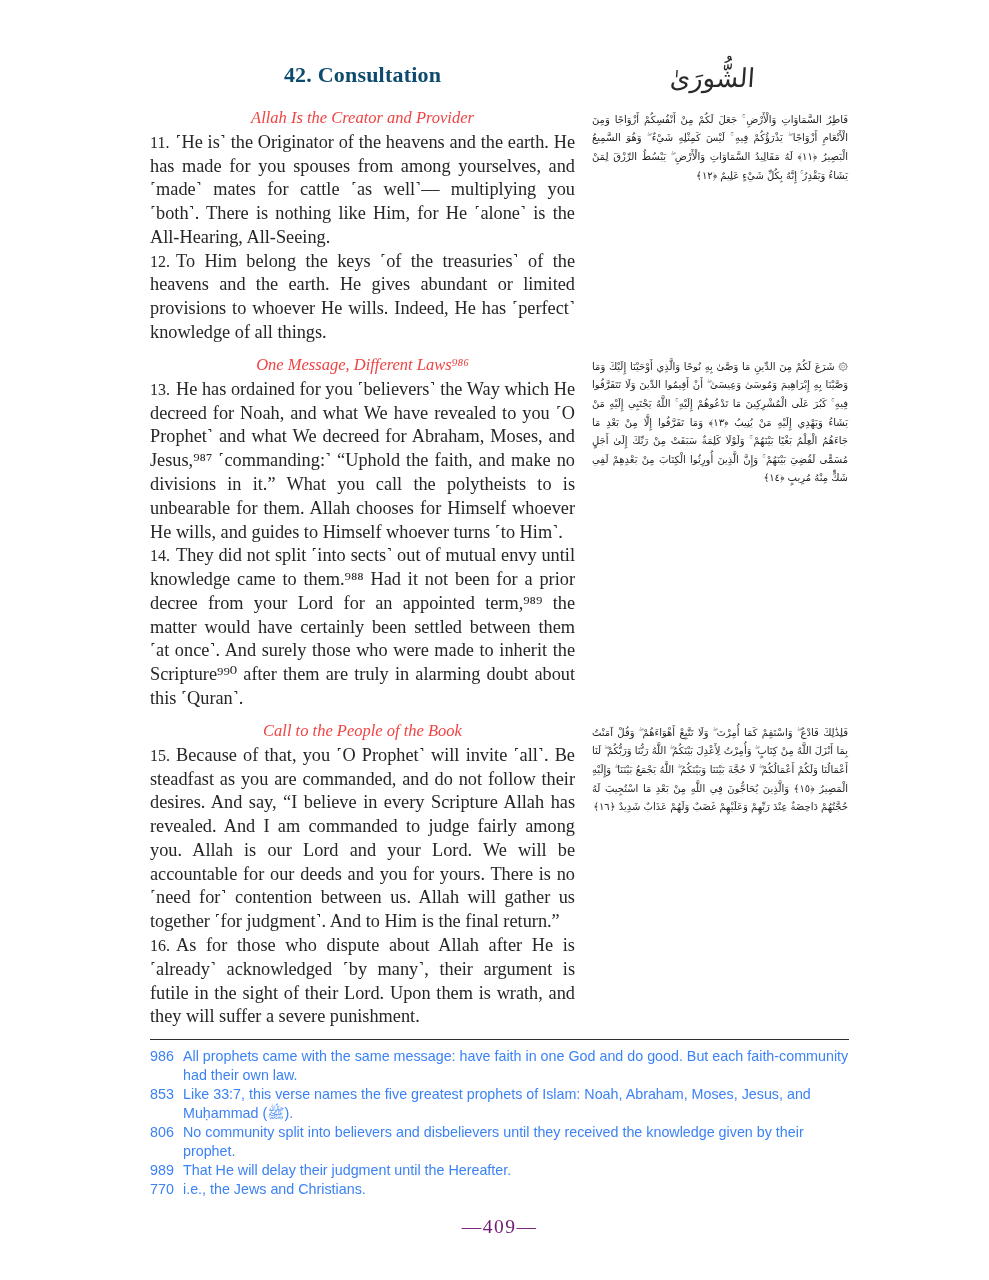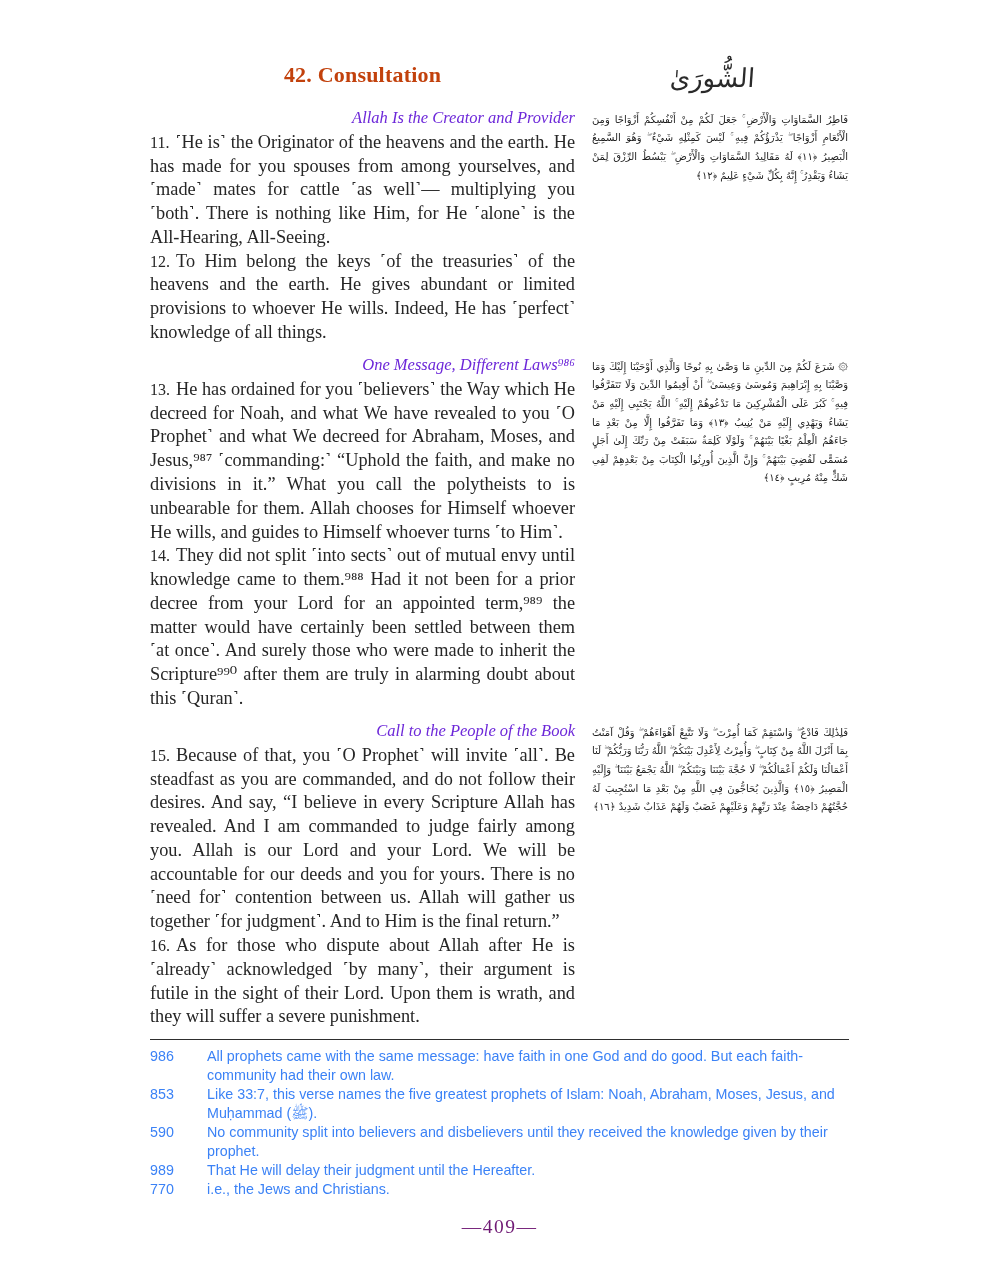--- a/index.html
+++ b/index.html
@@ -8,21 +8,21 @@
     width:989px; height:1280px;
     box-sizing:border-box;
     padding:62px 140px 0 150px;
     overflow:hidden;
     background:#ffffff;
     font-family:"Liberation Serif","DejaVu Serif",serif;
     color:#262626;
   }
   .page-header { display:flex; align-items:flex-start; margin-bottom:12px; }
   .header-left { width:425px; text-align:center; }
-  .surah-title-en { font-size:22px; font-weight:bold; margin:0; letter-spacing:0.2px; color:#c2410c; }
+  .surah-title-en { font-size:22px; font-weight:bold; margin:0; letter-spacing:0.2px; color:#0c4a6e; }
   .header-right { flex:1; text-align:center; padding-top:0; }
   .surah-title-ar {
     display:inline-block;
     font-family:"DejaVu Sans",sans-serif;
     font-size:26px; line-height:1.3; color:#2a2a2a;
     transform:skewX(-4deg);
   }
   .section { display:flex; gap:17px; margin-bottom:10px; }
   .col-en { width:425px; }
   .col-ar {
@@ -31,36 +31,36 @@
     font-family:"DejaVu Sans",sans-serif;
     font-size:10px;
     line-height:1.86;
     text-align:justify;
     text-align-last:right;
     color:#1e1e1e;
     padding-top:3px;
   }
   .section-heading {
     font-style:italic; font-weight:normal;
-    text-align:right;
+    text-align:center;
     font-size:16.5px;
     margin:0 0 3px 0;
-    color:#6d28d9;
+    color:#ef4444;
   }
   .verse { margin:0; text-align:justify; font-size:18.3px; line-height:1.3; }
   .vnum { font-weight:normal; padding-right:6px; font-size:16px; }
   .footnotes-area {
     margin-top:2px;
     font-family:"Liberation Sans","DejaVu Sans",sans-serif;
     font-size:14.3px; line-height:1.33; color:#3b82f6;
   }
   .fn-rule { border-top:1.6px solid #2e2e2e; margin-bottom:7px; }
   .footnote { display:flex; }
   .fn-num { flex:0 0 33px; }
-  .fn-text { flex:1;margin-left:24px; }
+  .fn-text { flex:1; }
   .page-number {
     text-align:center;
     font-size:19.5px;
     margin-top:17px;
     letter-spacing:1.5px;
     color:#701a75;
   }
 </style>
 </head>
 <body>
@@ -107,21 +107,21 @@
     <div class="fn-rule"></div>
     <div class="footnote">
       <span class="fn-num">986</span>
       <span class="fn-text">All prophets came with the same message: have faith in one God and do good. But each faith-community had their own law.</span>
     </div>
     <div class="footnote">
       <span class="fn-num">853</span>
       <span class="fn-text">Like 33:7,  this verse names the five greatest prophets of Islam: Noah, Abraham, Moses, Jesus, and Muḥammad (ﷺ).</span>
     </div>
     <div class="footnote">
-      <span class="fn-num">590</span>
+      <span class="fn-num">806</span>
       <span class="fn-text">No community split into believers and disbelievers until they received the knowledge given by their prophet.</span>
     </div>
     <div class="footnote">
       <span class="fn-num">989</span>
       <span class="fn-text">That He will delay their judgment until the Hereafter.</span>
     </div>
     <div class="footnote">
       <span class="fn-num">770</span>
       <span class="fn-text">i.e., the Jews and Christians.</span>
     </div>

